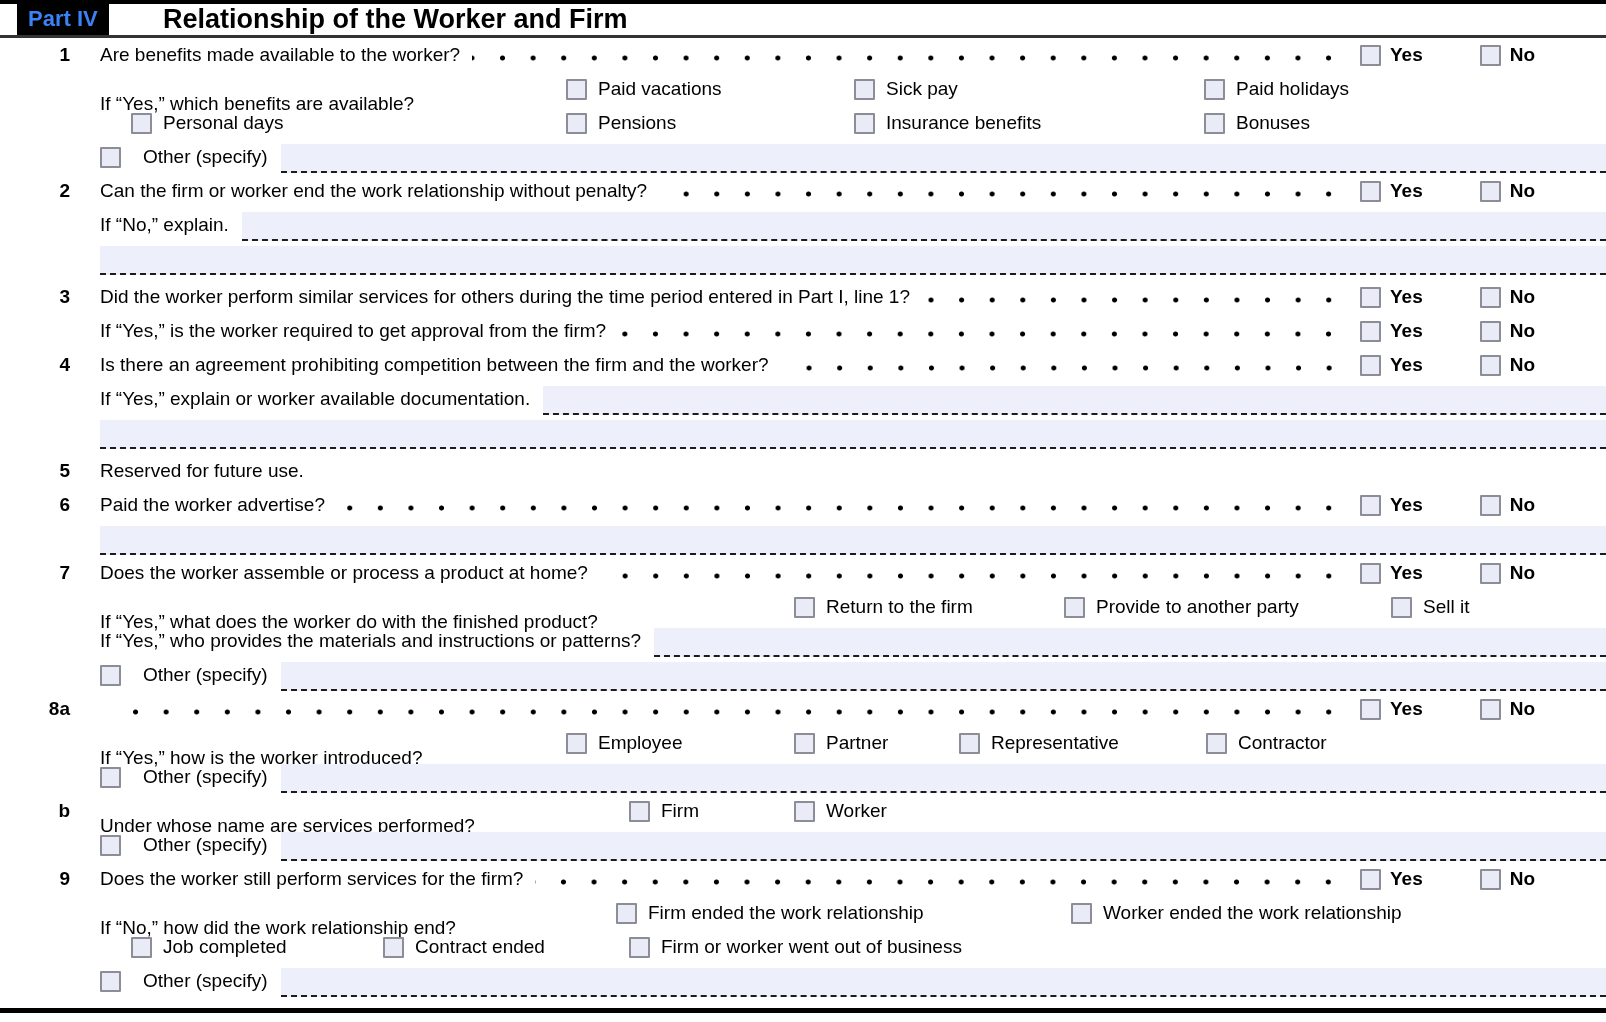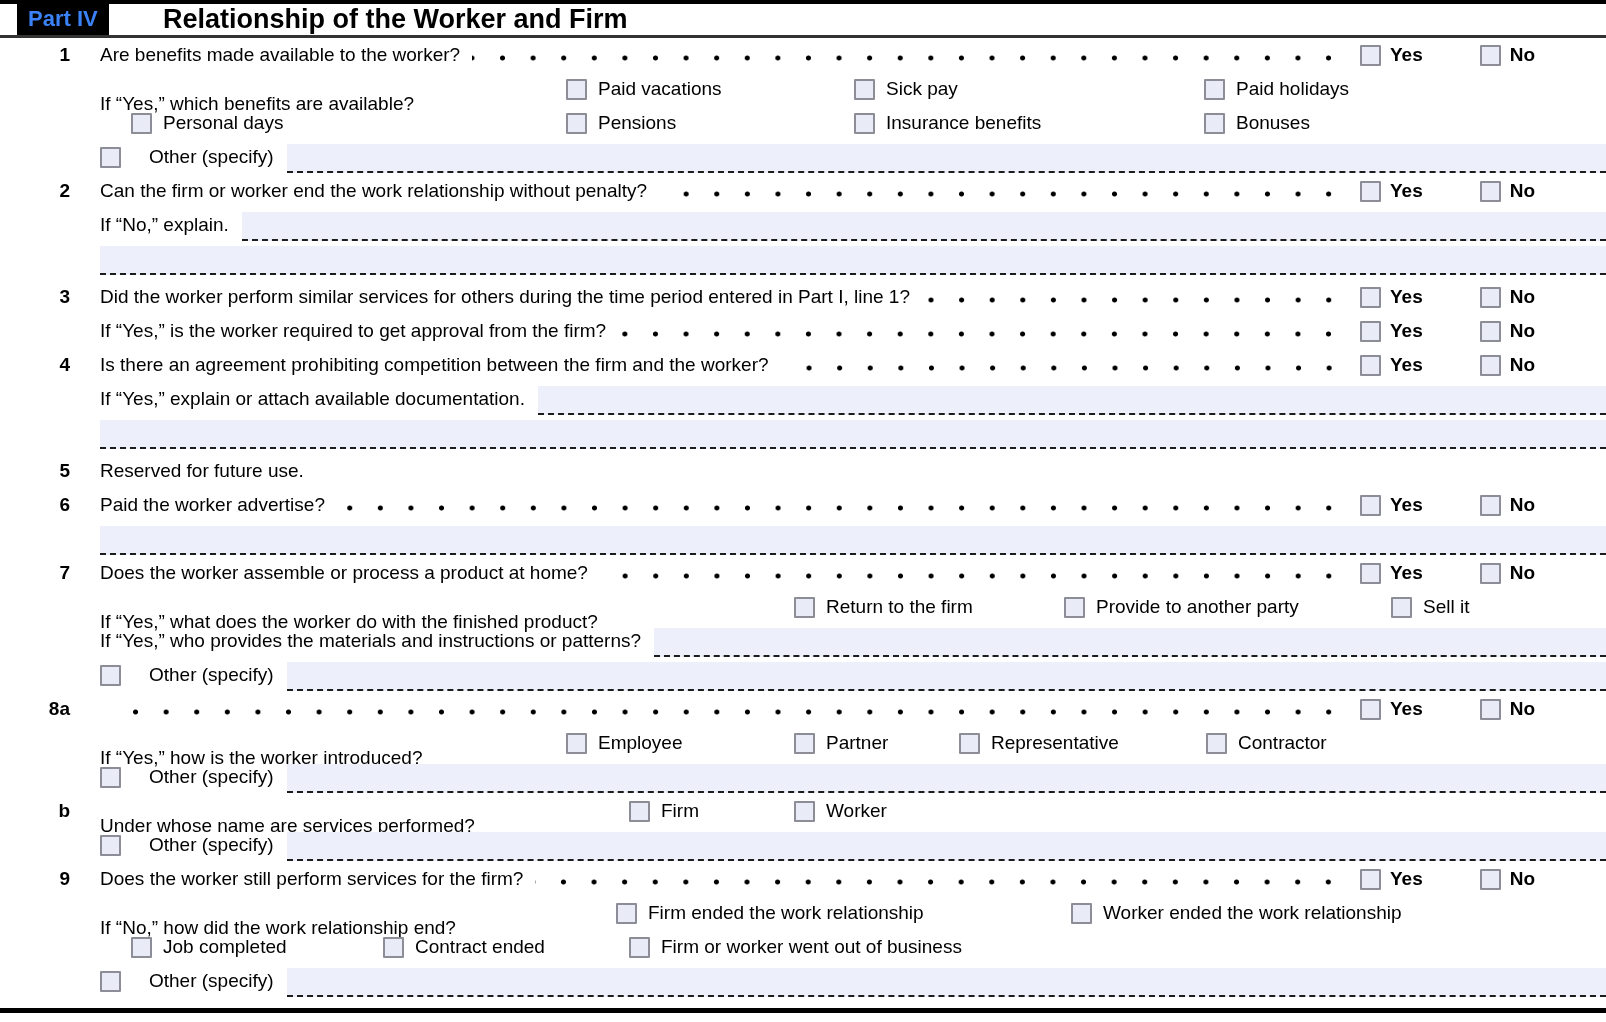--- a/index.html
+++ b/index.html
@@ -22,21 +22,21 @@
   .yn .cb{margin-right:9px;}
   .yn .ncb{margin-left:57px;}
   .cb{width:21px;height:21px;background:#e9ecf7;border:2px solid #8d8d97;box-sizing:border-box;display:inline-block;flex:0 0 auto;border-radius:1px;}
   
   .optzone{flex:1 1 auto;position:relative;height:100%;}
   .zlabel{position:absolute;left:0;top:50%;transform:translateY(-50%);white-space:nowrap;margin-top:15px;}
   .opt{position:absolute;top:50%;transform:translateY(-50%);display:flex;align-items:center;gap:11px;white-space:nowrap;padding-left:31px;}
   
   .ilabel{white-space:nowrap;margin-right:13px;}
   .ifill{flex:1 1 auto;height:27px;background:#edf0fa;border-bottom:2px dashed #1c1c1c;margin-top:2px;}
-  .otherlbl{margin-left:28px;white-space:nowrap;}
+  .otherlbl{margin-left:22px;white-space:nowrap;}
   .bottom-line{height:5px;background:#000;margin-top:10px;}
 </style>
 </head>
 <body>
 
 <div class="form">
 
   <div class="hdr">
     <span class="part-box">Part IV</span>
     <span class="hdr-title">Relationship of the Worker and Firm</span>
@@ -153,21 +153,21 @@
     <span class="dots"></span>
     <span class="yn">
       <span class="cb"></span>
       <span>Yes</span>
       <span class="cb ncb"></span>
       <span>No</span>
     </span>
   </div>
   <div class="row">
     <span class="num"></span>
-    <span class="ilabel">If “Yes,” explain or attach available documentation.</span>
+    <span class="ilabel">If “Yes,” explain or worker available documentation.</span>
     <span class="ifill"></span>
   </div>
   <div class="row">
     <span class="num"></span>
     <span class="ifill"></span>
   </div>
 
   <div class="row mt4">
     <span class="num">5</span>
     <span class="qtext">Reserved for future use.</span>

